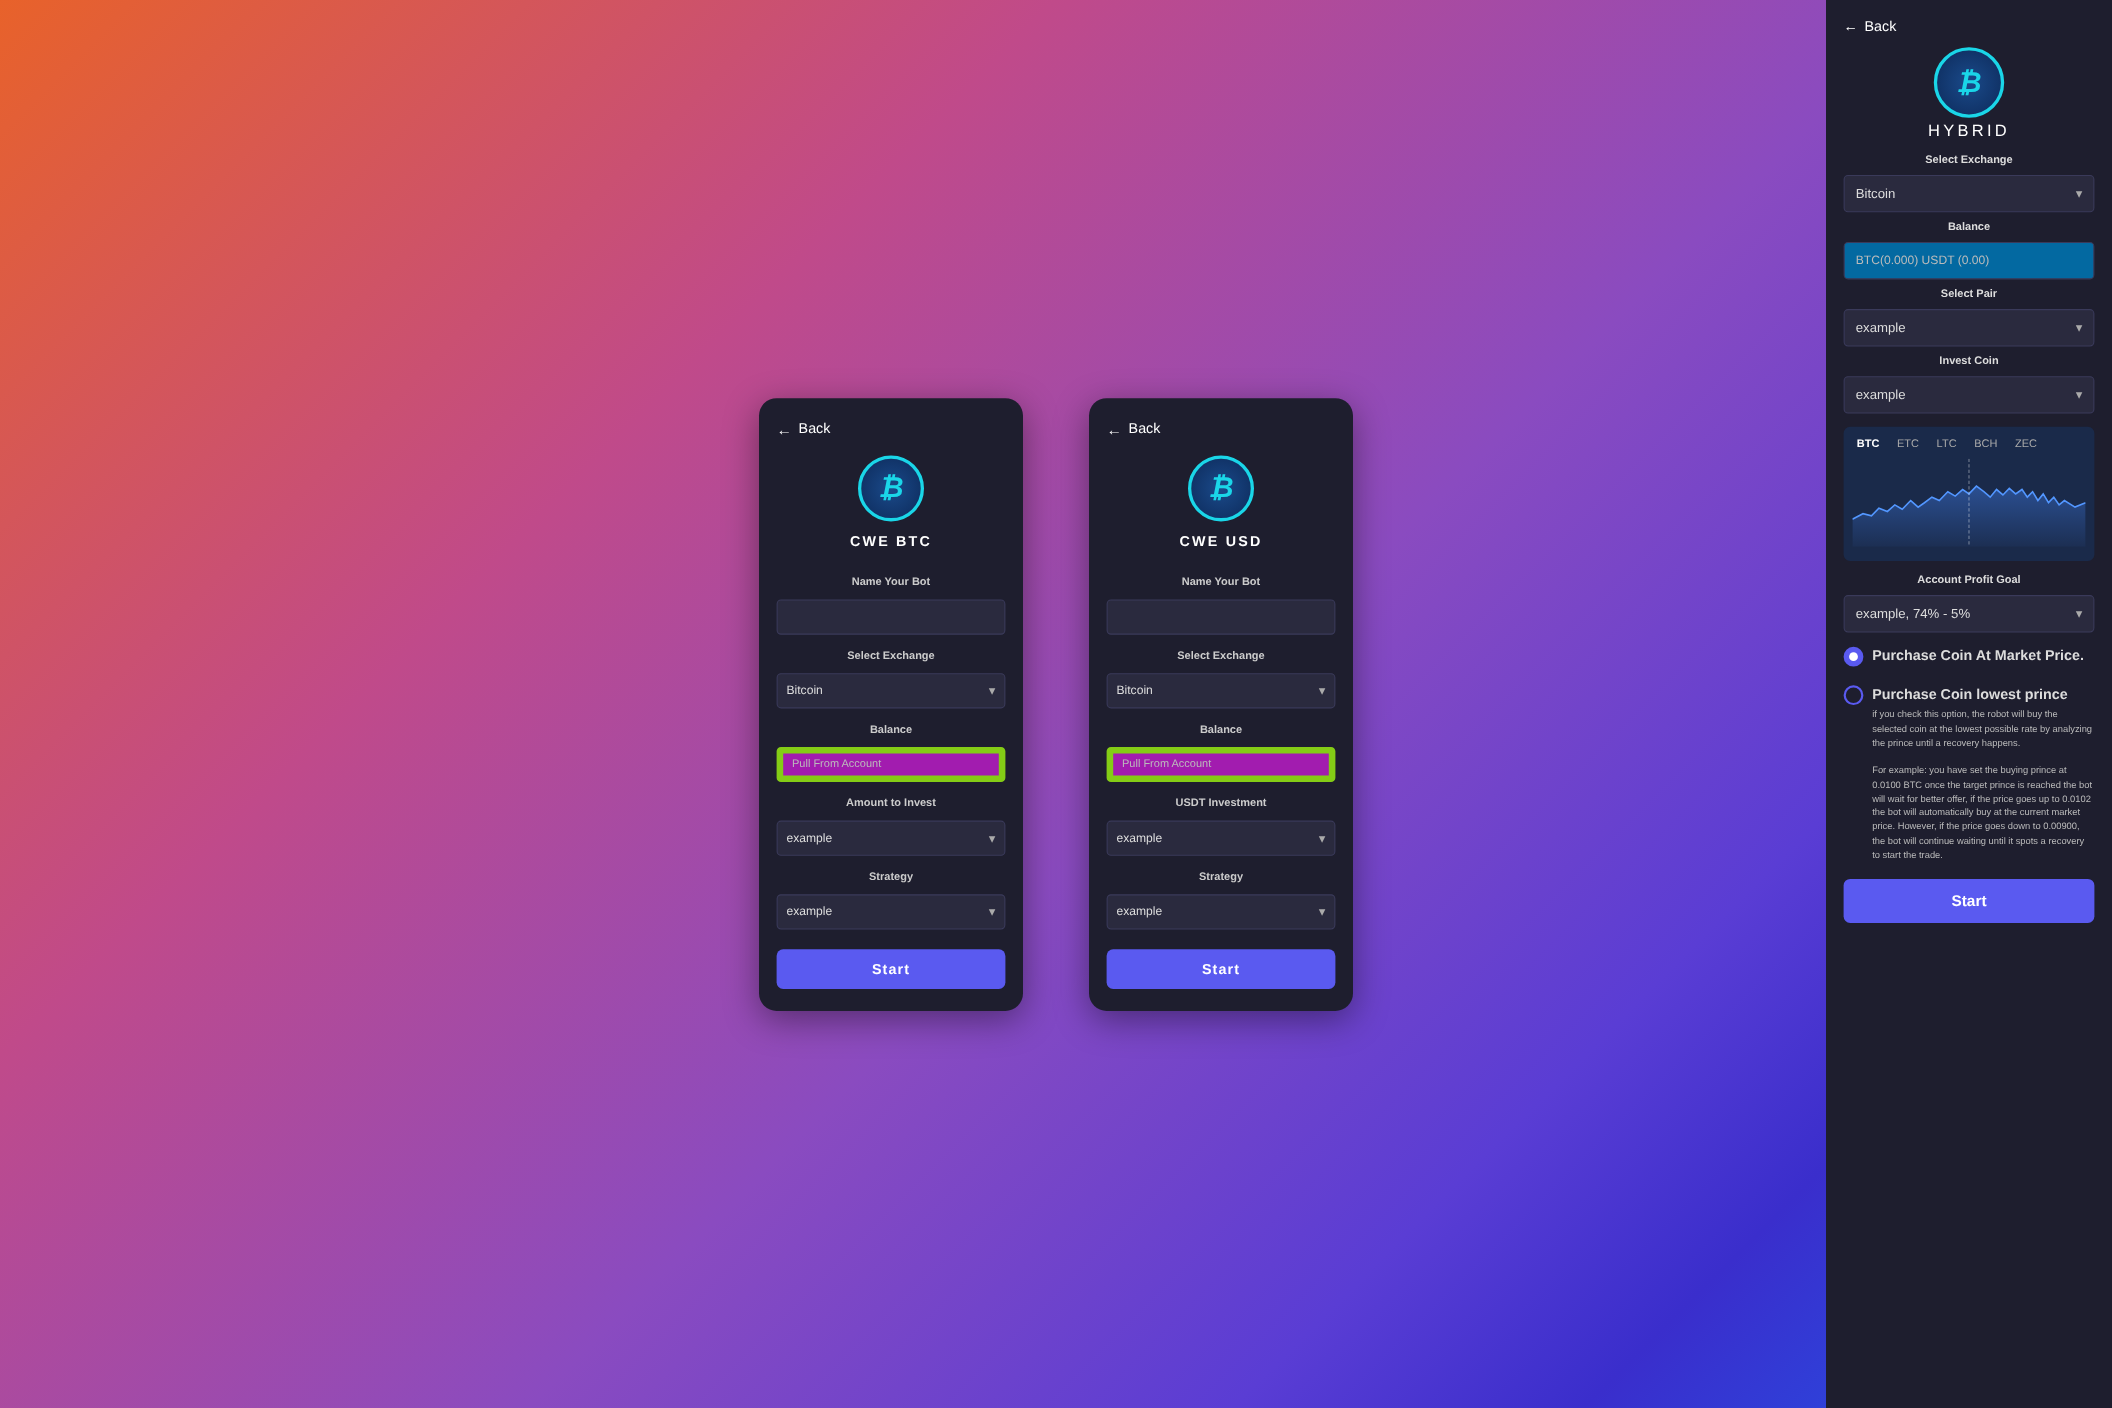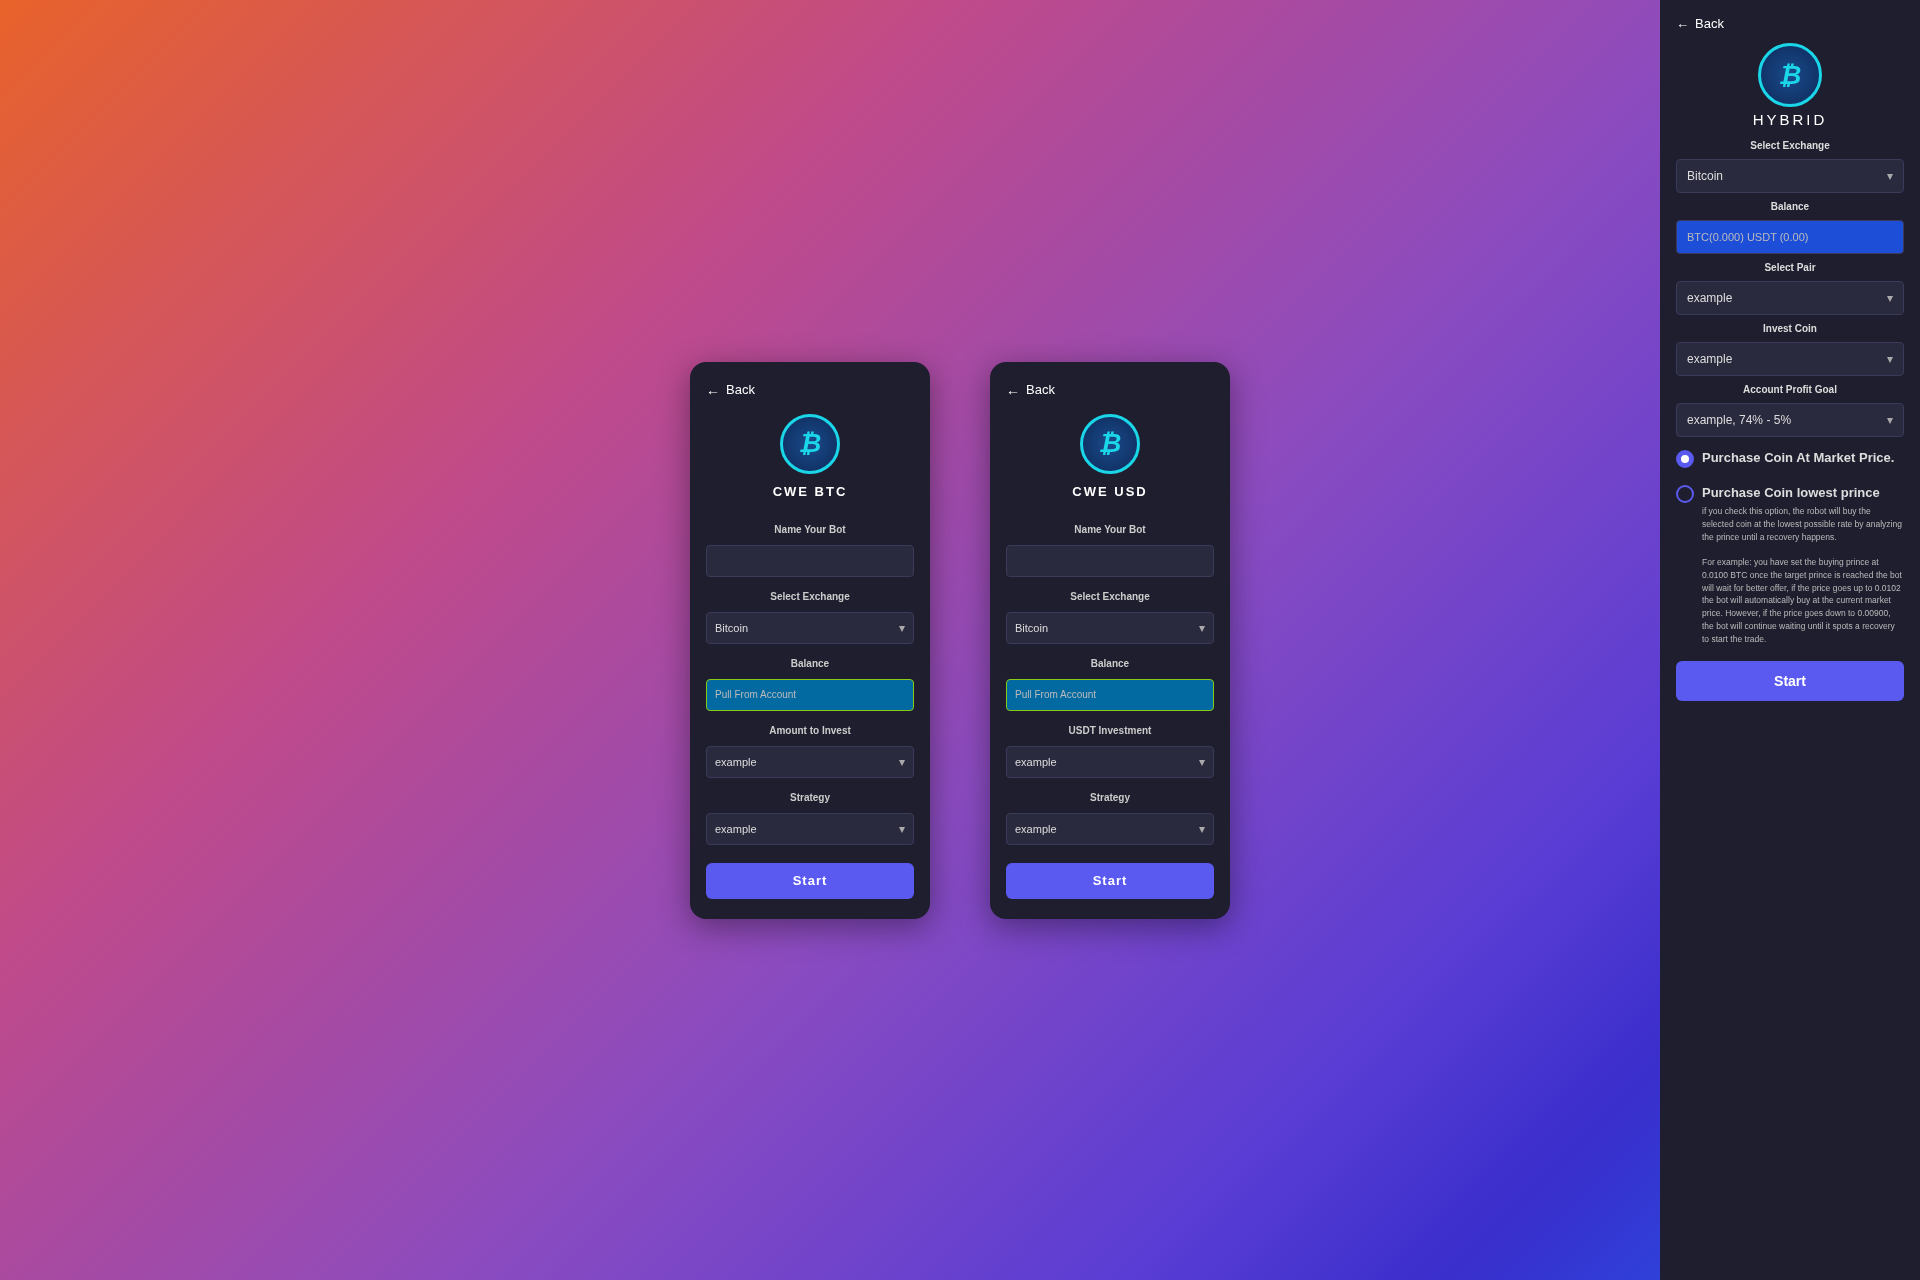--- a/index.html
+++ b/index.html
@@ -122,22 +122,22 @@
     }
 
     .chevron {
       color: #aaa;
       font-size: 12px;
     }
 
     .balance-box {
       width: 100%;
       height: 32px;
-      background: #0369a1;
-      border: 1px solid #84cc16;
+      background: #a21caf;
+      border: 6px solid #84cc16;
       border-radius: 4px;
       color: #bbb;
       font-size: 10px;
       padding: 0 8px;
       display: flex;
       align-items: center;
     }
 
     .start-btn {
       width: 100%;
@@ -223,21 +223,21 @@
       padding: 0 10px;
       display: flex;
       align-items: center;
       justify-content: space-between;
       cursor: pointer;
     }
 
     .panel-balance-box {
       width: 100%;
       height: 34px;
-      background: #1d4ed8;
+      background: #0369a1;
       border: 1px solid #3a3a5a;
       border-radius: 4px;
       color: #bbb;
       font-size: 11px;
       padding: 0 10px;
       display: flex;
       align-items: center;
     }
 
     
@@ -456,20 +456,41 @@
     <span>example</span>
     <span class="chevron">▾</span>
   </div>
 
   <div class="panel-section-label">Invest Coin</div>
   <div class="panel-select">
     <span>example</span>
     <span class="chevron">▾</span>
   </div>
 
+  <div class="chart-container">
+    <div class="chart-tabs">
+      <span class="chart-tab active">BTC</span>
+      <span class="chart-tab">ETC</span>
+      <span class="chart-tab">LTC</span>
+      <span class="chart-tab">BCH</span>
+      <span class="chart-tab">ZEC</span>
+    </div>
+    <svg class="chart-svg" viewBox="0 0 220 80" preserveAspectRatio="none">
+      <defs>
+        <linearGradient id="chartGrad" x1="0" y1="0" x2="0" y2="1">
+          <stop offset="0%" stop-color="#4488ff" stop-opacity="0.4"></stop>
+          <stop offset="100%" stop-color="#4488ff" stop-opacity="0.05"></stop>
+        </linearGradient>
+      </defs>
+      <polyline fill="none" stroke="#5599ff" stroke-width="1.5" points="0,55 10,50 18,52 25,45 33,48 40,42 47,46 55,38 62,44 68,40 75,35 82,38 90,30 97,34 104,28 110,32 117,25 124,30 130,35 136,28 142,33 148,27 154,32 160,28 165,35 170,30 175,38 180,32 185,40 190,35 195,42 200,38 210,44 220,40"></polyline>
+      <polygon fill="url(#chartGrad)" points="0,55 10,50 18,52 25,45 33,48 40,42 47,46 55,38 62,44 68,40 75,35 82,38 90,30 97,34 104,28 110,32 117,25 124,30 130,35 136,28 142,33 148,27 154,32 160,28 165,35 170,30 175,38 180,32 185,40 190,35 195,42 200,38 210,44 220,40 220,80 0,80"></polygon>
+
+      <line x1="110" y1="0" x2="110" y2="80" stroke="#fff" stroke-width="0.8" stroke-dasharray="3,2" opacity="0.5"></line>
+    </svg>
+  </div>
 
   <div class="panel-section-label">Account Profit Goal</div>
   <div class="panel-select">
     <span>example, 74% - 5%</span>
     <span class="chevron">▾</span>
   </div>
 
   <div class="radio-option">
     <div class="radio-circle selected">
       <div class="radio-dot"></div>

